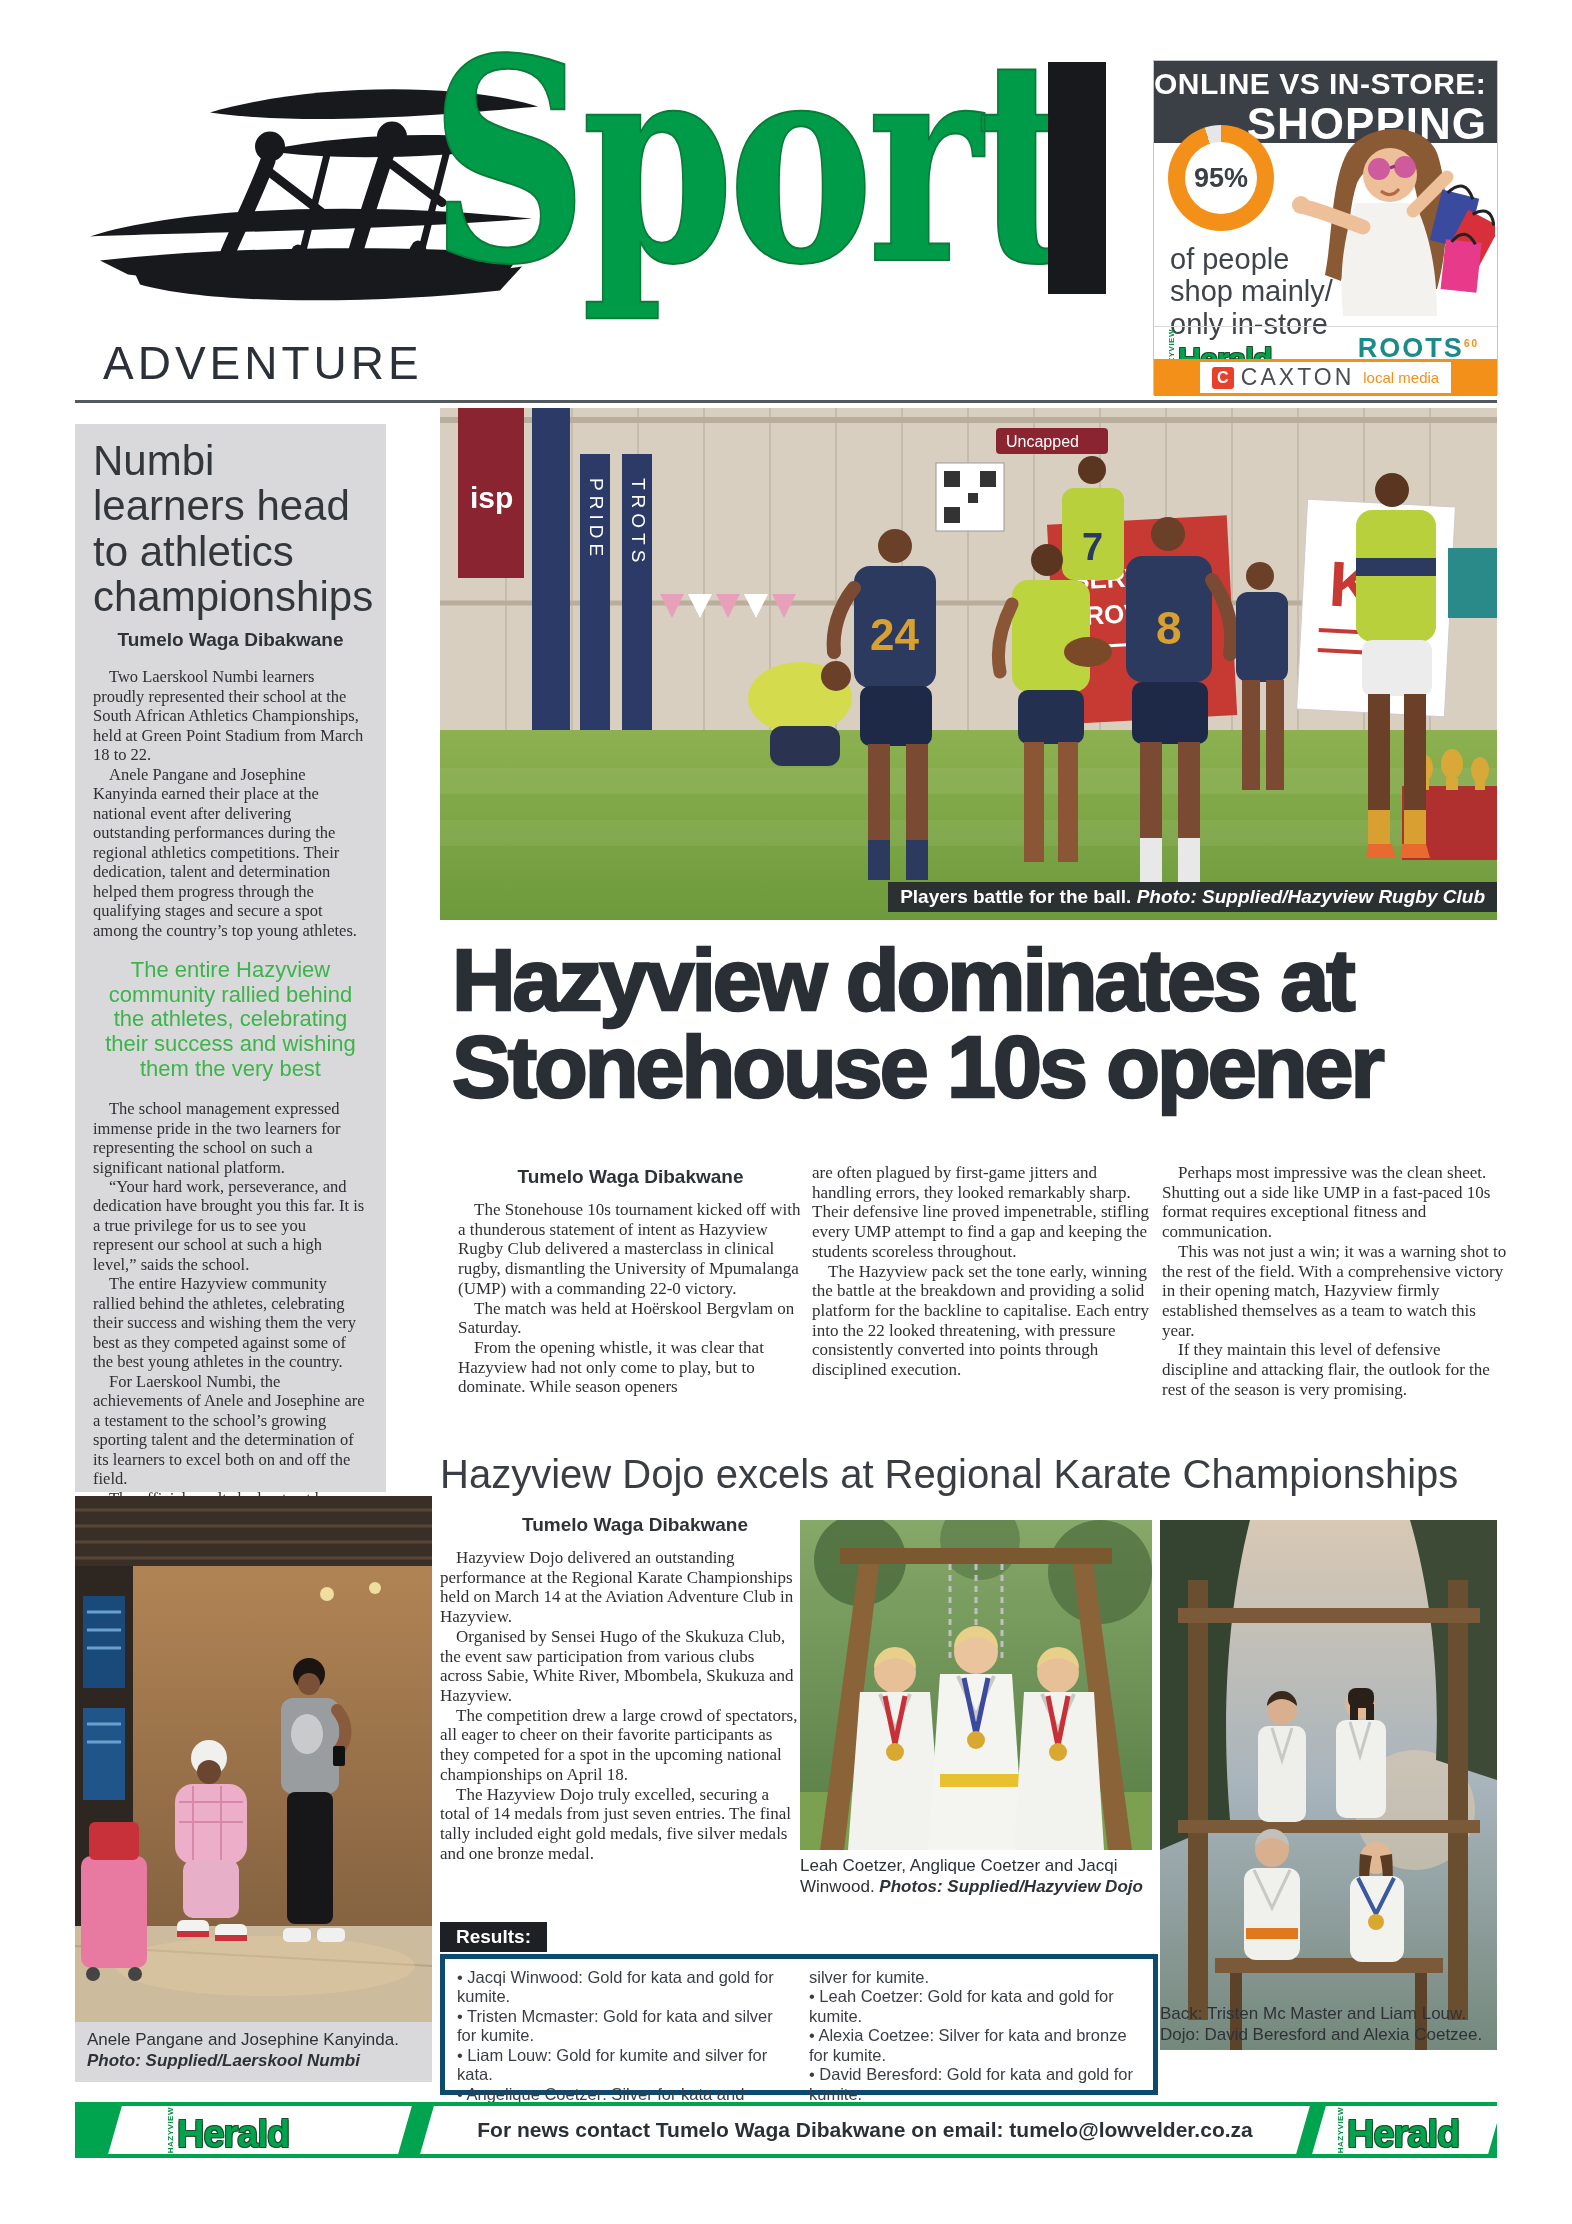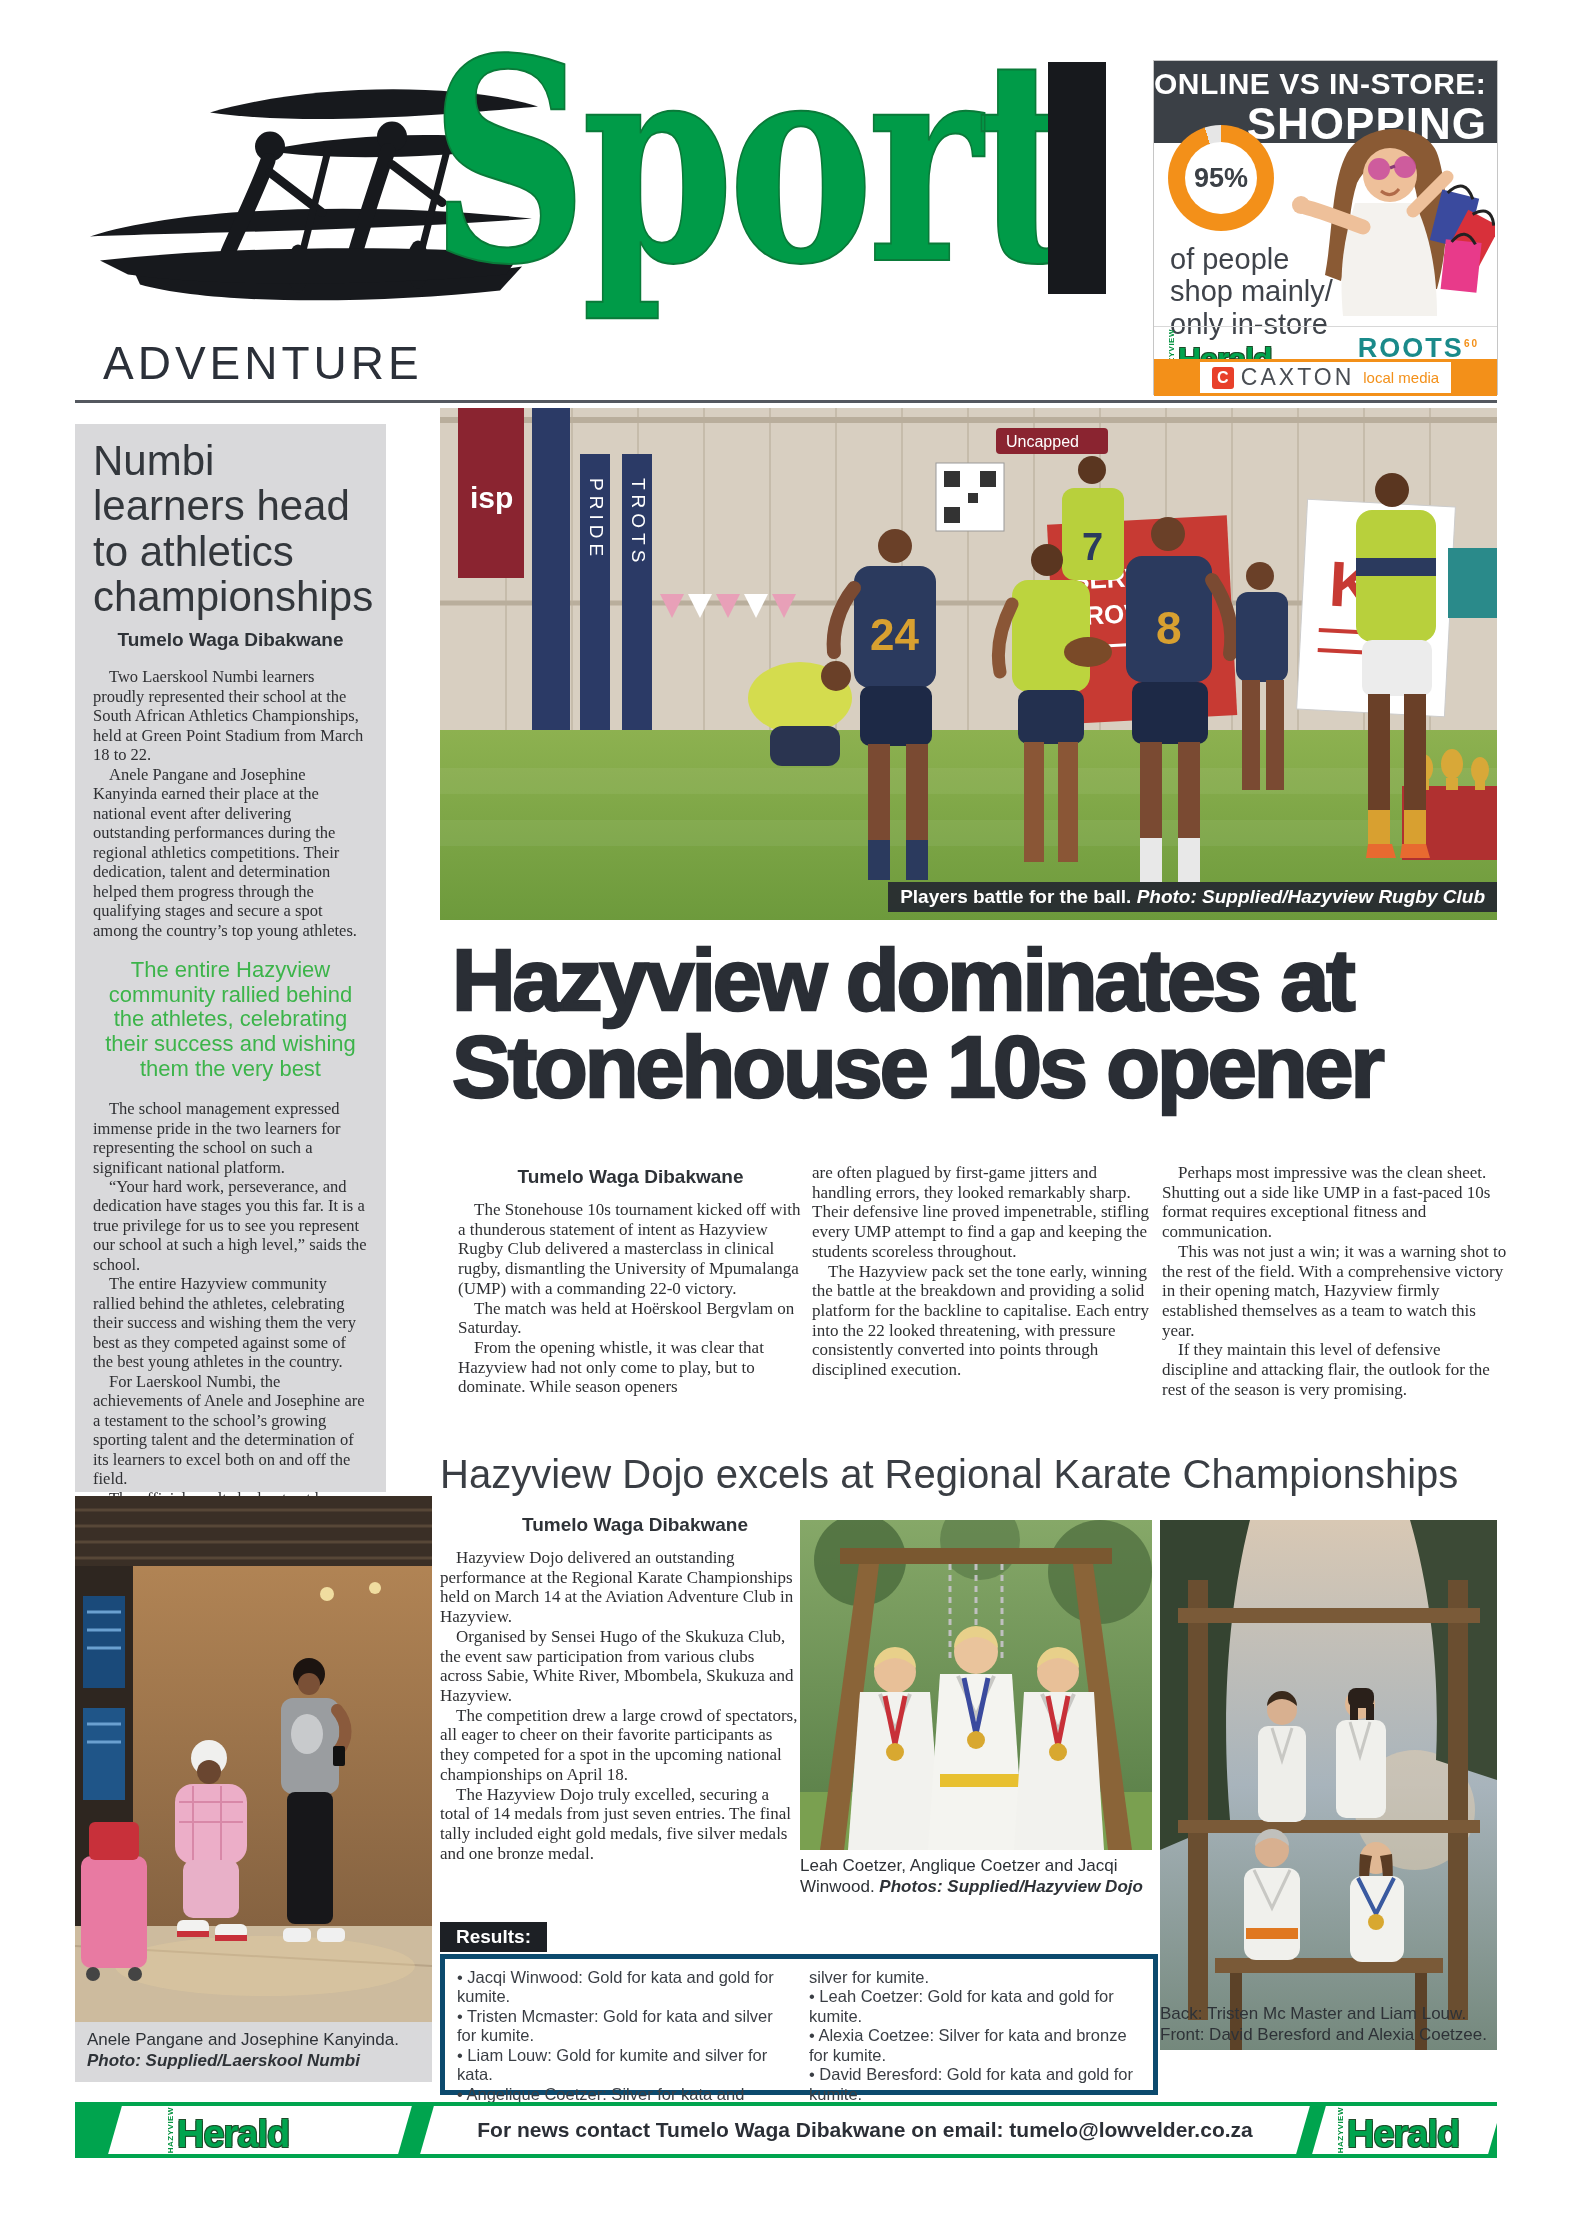--- a/index.html
+++ b/index.html
@@ -178,21 +178,21 @@
     </div>
   </div>
 
   <div class="left-article serif-body">
     <h2>Numbi learners head to athletics championships</h2>
     <div class="byline">Tumelo Waga Dibakwane</div>
     <p class="ind">Two Laerskool Numbi learners proudly represented their school at the South African Athletics Championships, held at Green Point Stadium from March 18 to 22.</p>
     <p class="ind">Anele Pangane and Josephine Kanyinda earned their place at the national event after delivering outstanding performances during the regional athletics competitions. Their dedication, talent and determination helped them progress through the qualifying stages and secure a spot among the country’s top young athletes.</p>
     <div class="pull-quote">The entire Hazyview community rallied behind the athletes, celebrating their success and wishing them the very best</div>
     <p class="ind">The school management expressed immense pride in the two learners for representing the school on such a significant national platform.</p>
-    <p class="ind">“Your hard work, perseverance, and dedication have stages you this far. It is a true privilege for us to see you represent our school at such a high level,” saids the school.</p>
+    <p class="ind">“Your hard work, perseverance, and dedication have brought you this far. It is a true privilege for us to see you represent our school at such a high level,” saids the school.</p>
     <p class="ind">The entire Hazyview community rallied behind the athletes, celebrating their success and wishing them the very best as they competed against some of the best young athletes in the country.</p>
     <p class="ind">For Laerskool Numbi, the achievements of Anele and Josephine are a testament to the school’s growing sporting talent and the determination of its learners to excel both on and off the field.</p>
     <p class="ind">The official results had not yet been announced at the time of going to press.</p>
   </div>
 
   <svg class="photo" style="left:75px;top:1496px;" width="357" height="526" viewBox="0 0 357 526">
     <defs>
       <linearGradient id="warmbg" x1="0" y1="0" x2="0" y2="1">
         <stop offset="0" stop-color="#b98a58"></stop>
           <stop offset="1" stop-color="#7a5a3c"></stop>
@@ -527,21 +527,21 @@
     <path d="M94,350 L112,388 L130,350" stroke="#c8c8c4" stroke-width="3" fill="none"></path>
     <circle cx="216" cy="338" r="16" fill="#e0b894"></circle>
     <path d="M200,334 C198,360 200,380 204,396 L212,394 C208,372 208,352 212,336 Z" fill="#5a3c24"></path>
     <path d="M232,334 C234,360 232,380 228,396 L220,394 C224,372 224,352 220,336 Z" fill="#5a3c24"></path>
     <rect x="190" y="356" width="54" height="86" rx="12" fill="#f2f2ee"></rect>
     <path d="M198,358 L216,394 L234,358" stroke="#3a5aa0" stroke-width="4" fill="none"></path>
     <circle cx="216" cy="402" r="8" fill="#d8a830"></circle>
   </svg>
   <div class="caption2 caption">
     <div>Back: Tristen Mc Master and Liam Louw.</div>
-    <div>Front: David Beresford and Alexia Coetzee.</div>
+    <div>Dojo: David Beresford and Alexia Coetzee.</div>
   </div>
 
   <div class="footer">
     <div class="fw fw1"></div>
     <div class="fw fw2"></div>
     <div class="fw fw3"></div>
     <div class="herald-logo footer-herald fh-left">
       <span class="herald-vert">HAZYVIEW</span>
       <span class="herald-word">Herald</span>
     </div>

